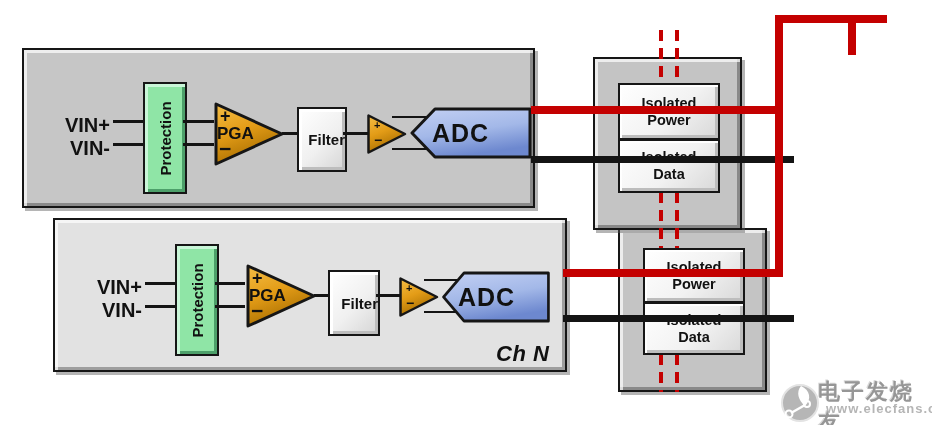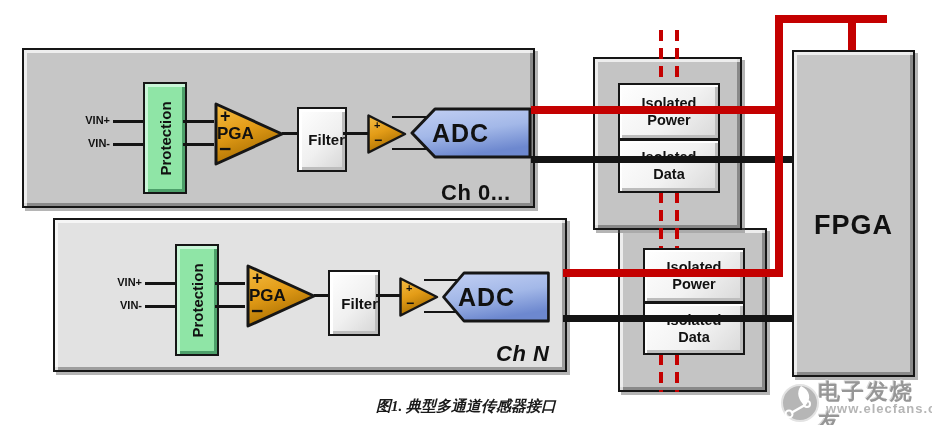--- a/index.html
+++ b/index.html
@@ -41,21 +41,21 @@
     border:2px solid #161616;
     box-shadow:inset 3px 3px 0 #ffffff, inset -3px -3px 0 #bdbdbd;
     display:flex;align-items:center;justify-content:flex-end;
     font-weight:bold;font-size:15px;
   }
   .fpgabox{
     background:var(--gray1);
     display:flex;align-items:center;justify-content:center;
     font-weight:bold;font-size:27px;letter-spacing:1px;padding-top:0;
   }
-  .vinlabel{font-weight:bold;font-size:11px;text-align:right;}
+  .vinlabel{font-weight:bold;font-size:20px;text-align:right;}
   .wire{background:var(--blk);}
   .rwire{background:var(--red);}
   .dashline{
     width:4px;
     background:repeating-linear-gradient(to bottom,var(--red) 0 11px,transparent 11px 18px);
   }
   .chlabel{font-weight:bold;font-size:22px;letter-spacing:.5px;}
   .pga-plus{font-weight:bold;font-size:18px;line-height:13px;}
   .pga-minus{font-weight:900;font-size:21px;line-height:12px;}
   .pga-name{font-weight:bold;font-size:17px;line-height:17px;}
@@ -147,21 +147,20 @@
         <linearGradient id="adc0" x1="0" y1="0" x2="0.35" y2="1">
       <stop offset="0" stop-color="#c3d0f4"></stop>
           <stop offset="0.55" stop-color="#a3b8e8"></stop>
           <stop offset="1" stop-color="#6d88cf"></stop>
     </linearGradient>
       </defs>
     <polygon points="4,28 27,4 122,4 122,52 27,52" fill="url(#adc0)" stroke="#161616" stroke-width="3" stroke-linejoin="round"></polygon>
   </svg>
   <div class="abs adclabel" style="left:432px;top:119px;width:100px;">ADC</div>
 
-  <div class="abs chlabel" style="left:441px;top:180px;">Ch 0...</div>
 
   <div class="abs vinlabel" style="left:96px;top:276px;width:46px;">VIN+</div>
   <div class="abs vinlabel" style="left:96px;top:299px;width:46px;">VIN-</div>
   <div class="abs wire" style="left:145px;top:282px;width:30px;height:3px;"></div>
   <div class="abs wire" style="left:145px;top:305px;width:30px;height:3px;"></div>
 
   <div class="abs greenbox" style="left:175px;top:244px;width:40px;height:108px;">
     <span class="rot">Protection</span>
   </div>
 
@@ -239,25 +238,21 @@
 
   <div class="abs rwire" style="left:531px;top:106px;width:244px;height:8px;"></div>
   <div class="abs wire" style="left:531px;top:156px;width:263px;height:7px;"></div>
   <div class="abs rwire" style="left:563px;top:269px;width:220px;height:8px;"></div>
   <div class="abs wire" style="left:563px;top:315px;width:231px;height:7px;"></div>
 
   <div class="abs rwire" style="left:775px;top:15px;width:8px;height:262px;"></div>
   <div class="abs rwire" style="left:775px;top:15px;width:112px;height:8px;"></div>
   <div class="abs rwire" style="left:848px;top:15px;width:8px;height:40px;"></div>
 
-  <div class="abs bevel fpgabox" style="left:792px;top:50px;width:119px;height:323px;">
-    <span style="position:relative;top:12px;">FPGA</span>
-  </div>
-
-  <div class="abs caption" style="left:0;top:397px;">图1. 典型多通道传感器接口</div>
+
 
   <svg class="abs" style="left:780px;top:383px;" width="40" height="40" viewBox="0 0 40 40">
     <circle cx="20" cy="20" r="18" fill="#b6b6b6" stroke="#e3e3e3" stroke-width="2"></circle>
     <path d="M21,3 C30,7 32,16 25,23 C18,17 16,9 21,3 Z" fill="#ffffff"></path>
     <line x1="11" y1="30" x2="25" y2="22" stroke="#ffffff" stroke-width="2.5"></line>
     <circle cx="9" cy="31" r="3.5" fill="none" stroke="#ffffff" stroke-width="2"></circle>
     <circle cx="27" cy="21" r="3" fill="none" stroke="#ffffff" stroke-width="2"></circle>
   </svg>
   <div class="abs wm-brand" style="left:818px;top:377px;">电子发烧友</div>
   <div class="abs wm-site" style="left:826px;top:401px;">www.elecfans.com</div>

